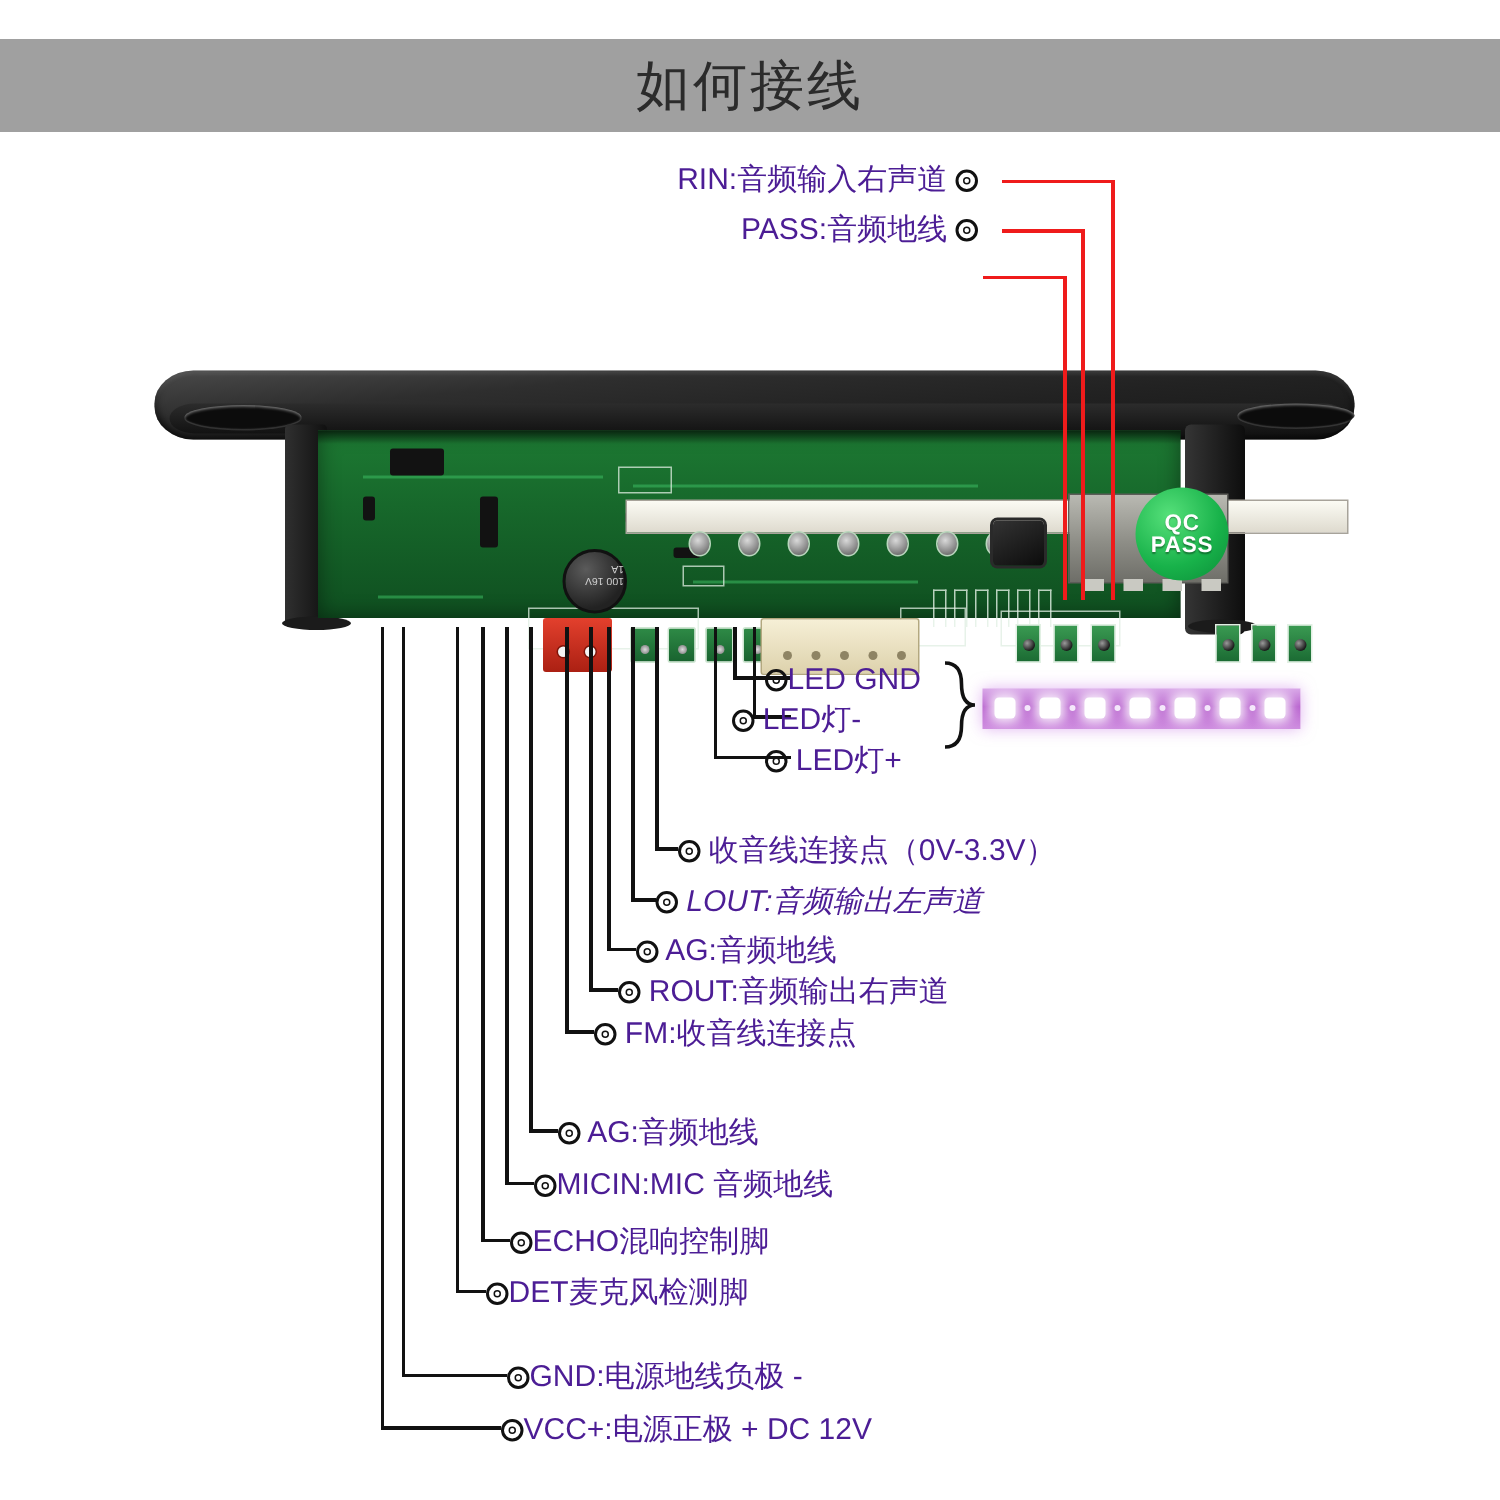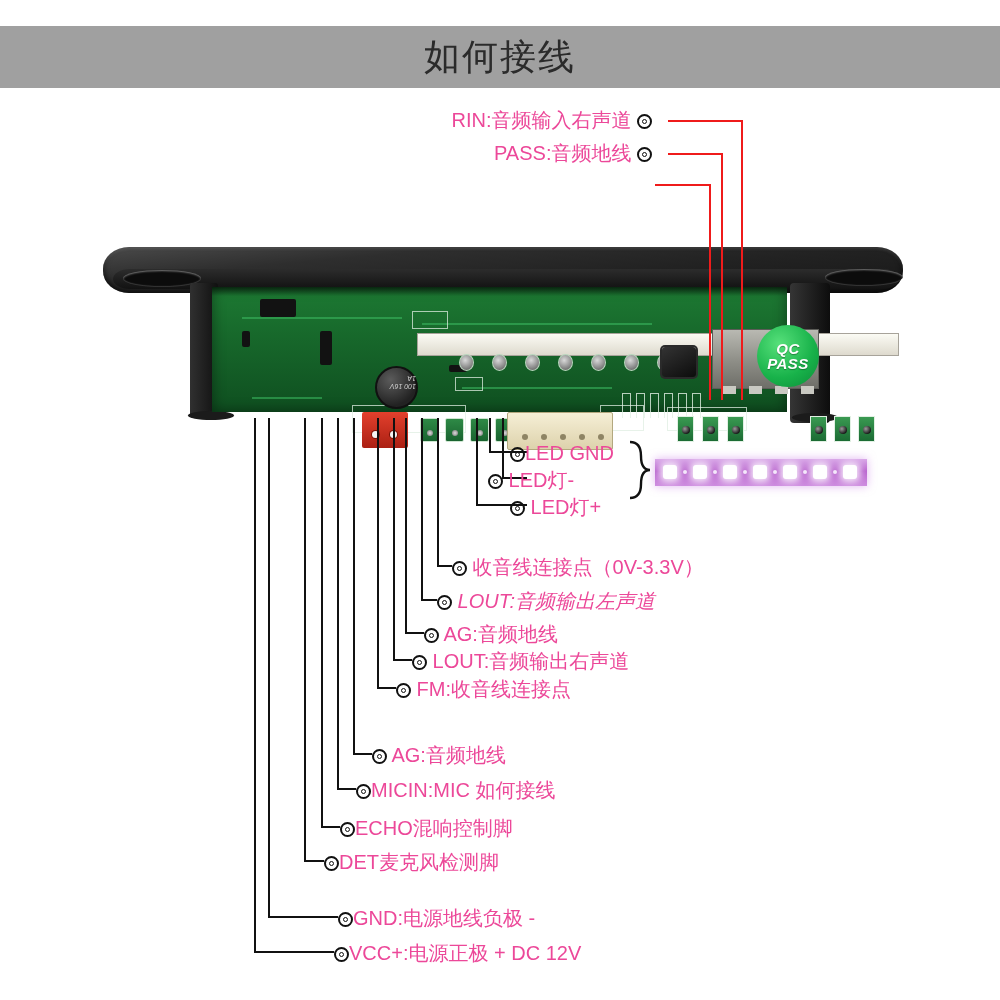--- a/index.html
+++ b/index.html
@@ -24,21 +24,21 @@
     font-family:"Liberation Sans","DejaVu Sans",sans-serif;
   }
 
   
   #lines{position:absolute;left:0;top:0;width:1000px;height:1000px;}
 
   
   .lbl{
     position:absolute;
     font-size:20px;
-    color:#ec4899;
+    color:#4c1d95;
     white-space:nowrap;
     line-height:1;
   }
   .lbl.r{ text-align:right; }
   .ring{
     display:inline-block;
     width:15px;height:15px;
     border:2px solid #111;border-radius:50%;
     position:relative;vertical-align:-2px;
     box-sizing:border-box;
@@ -68,21 +68,20 @@
     background:#0c0c0c;
     box-shadow:inset 0 1px 2px rgba(255,255,255,.45), 0 1px 0 rgba(255,255,255,.12);
   }
   .knobhole.l{left:20px;top:23px;}
   .knobhole.r{left:722px;top:22px;}
 
   .pcb{
     position:absolute;left:112px;top:42px;width:575px;height:125px;
     background:linear-gradient(180deg,#1d7a33 0%,#17682b 40%,#0f4f20 100%);
     box-shadow:inset 0 0 14px rgba(0,0,0,.45);
-    font-style:italic;
   }
   .pcb-shadowtop{
     position:absolute;left:0;top:0;width:100%;height:9px;
     background:linear-gradient(180deg,rgba(0,0,0,.6),rgba(0,0,0,0));
   }
   .side-wall{
     position:absolute;left:90px;top:38px;width:28px;height:135px;
     background:linear-gradient(90deg,#303030,#101010);
     border-radius:3px;
   }
@@ -420,31 +419,31 @@
   <div class="lbl" style="left:452px;top:557px;">
     <span class="ring"></span> <span>收音线连接点（0V-3.3V）</span>
   </div>
   <div class="lbl" style="left:437px;top:591px;font-style:italic;">
     <span class="ring"></span> <span>LOUT:音频输出左声道</span>
   </div>
   <div class="lbl" style="left:424px;top:624px;">
     <span class="ring"></span> <span>AG:音频地线</span>
   </div>
   <div class="lbl" style="left:412px;top:651px;">
-    <span class="ring"></span> <span>LOUT:音频输出右声道</span>
+    <span class="ring"></span> <span>ROUT:音频输出右声道</span>
   </div>
   <div class="lbl" style="left:396px;top:679px;">
     <span class="ring"></span> <span>FM:收音线连接点</span>
   </div>
 
   <div class="lbl" style="left:372px;top:745px;">
     <span class="ring"></span> <span>AG:音频地线</span>
   </div>
   <div class="lbl" style="left:356px;top:780px;">
-    <span class="ring"></span><span>MICIN:MIC 如何接线</span>
+    <span class="ring"></span><span>MICIN:MIC 音频地线</span>
   </div>
   <div class="lbl" style="left:340px;top:818px;">
     <span class="ring"></span><span>ECHO混响控制脚</span>
   </div>
   <div class="lbl" style="left:324px;top:852px;">
     <span class="ring"></span><span>DET麦克风检测脚</span>
   </div>
 
   <div class="lbl" style="left:338px;top:908px;">
     <span class="ring"></span><span>GND:电源地线负极 -</span>

